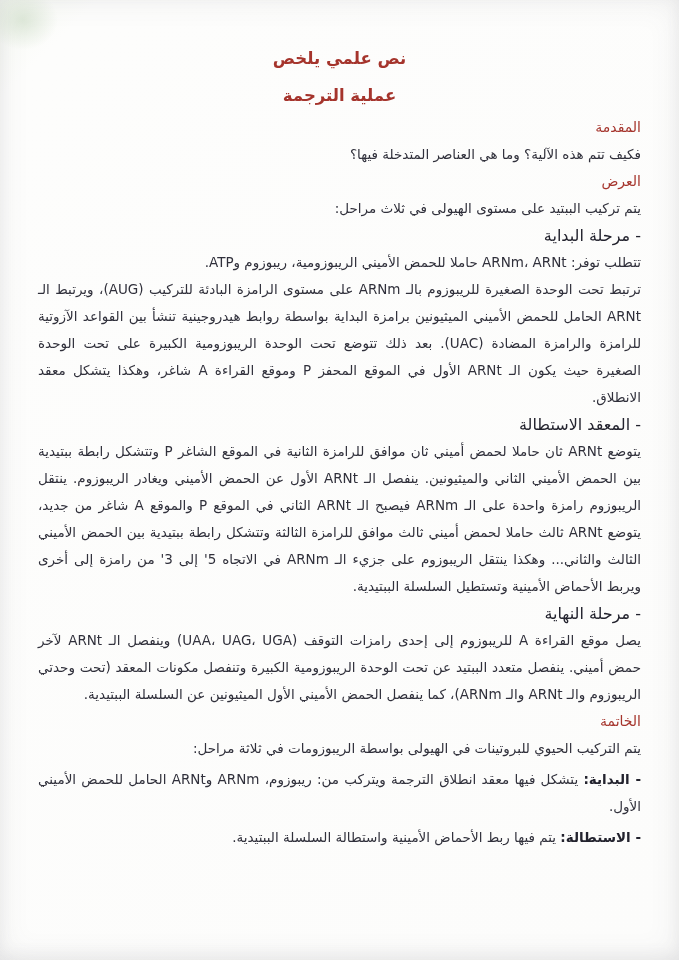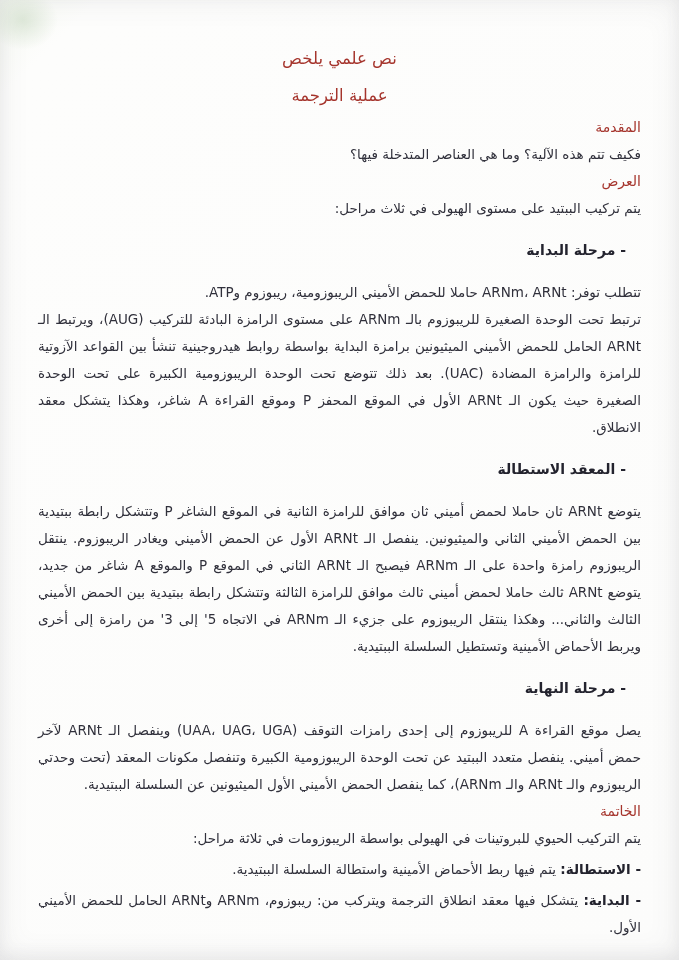--- a/index.html
+++ b/index.html
@@ -20,38 +20,38 @@
     background:linear-gradient(135deg,#f7faf4 0%,#fdfdfc 6%,#fcfcfb 100%);
     box-shadow:inset 0 0 30px rgba(90,90,95,0.10), inset 0 -6px 14px rgba(120,120,125,0.08);
     padding:40px 38px 0 38px;
     direction:rtl;
     color:var(--ink);
     overflow:hidden;
   }
   .doc-title{
     text-align:center;
     color:var(--red);
-    font-weight:normal;
+    font-weight:bold;
     font-size:16.5px;
     line-height:37px;
     margin:0;
   }
   .sec-heading{
     color:var(--red);
     font-weight:normal;
     font-size:14px;
     line-height:27px;
     margin:0;
   }
   .stage-heading{
     color:var(--ink-bold);
-    font-weight:bold;
-    font-size:14px;
+    font-weight:normal;
+    font-size:16px;
     line-height:27px;
-    margin:15px;
+    margin:0;
   }
   p.body-text{
     margin:0;
     font-size:13.5px;
     line-height:27px;
     text-align:justify;
     color:var(--ink);
   }
   p.bullet{margin:4px 0 0 0;}
   p.bullet b{color:var(--ink-bold);}
@@ -90,18 +90,18 @@
     <p class="body-text">يتوضع ARNt ثان حاملا لحمض أميني ثان موافق للرامزة الثانية في الموقع الشاغر P وتتشكل رابطة ببتيدية بين الحمض الأميني الثاني والميثيونين. ينفصل الـ ARNt الأول عن الحمض الأميني ويغادر الريبوزوم. ينتقل الريبوزوم رامزة واحدة على الـ ARNm فيصبح الـ ARNt الثاني في الموقع P والموقع A شاغر من جديد، يتوضع ARNt ثالث حاملا لحمض أميني ثالث موافق للرامزة الثالثة وتتشكل رابطة ببتيدية بين الحمض الأميني الثالث والثاني... وهكذا ينتقل الريبوزوم على جزيء الـ ARNm في الاتجاه 5' إلى 3' من رامزة إلى أخرى ويربط الأحماض الأمينية وتستطيل السلسلة الببتيدية.</p>
 
     <h3 class="stage-heading">- مرحلة النهاية</h3>
     <p class="body-text">يصل موقع القراءة A للريبوزوم إلى إحدى رامزات التوقف (UAA، UAG، UGA) وينفصل الـ ARNt لآخر حمض أميني. ينفصل متعدد الببتيد عن تحت الوحدة الريبوزومية الكبيرة وتنفصل مكونات المعقد (تحت وحدتي الريبوزوم والـ ARNt والـ ARNm)، كما ينفصل الحمض الأميني الأول الميثيونين عن السلسلة الببتيدية.</p>
   </section>
 
   <section>
     <h2 class="sec-heading">الخاتمة</h2>
     <p class="body-text">يتم التركيب الحيوي للبروتينات في الهيولى بواسطة الريبوزومات في ثلاثة مراحل:</p>
 
+    <p class="body-text bullet"><b>- البداية:</b><span> يتشكل فيها معقد انطلاق الترجمة ويتركب من: ريبوزوم، ARNm وARNt الحامل للحمض الأميني الأول.</span></p>
+
     <p class="body-text bullet"><b>- الاستطالة:</b><span> يتم فيها ربط الأحماض الأمينية واستطالة السلسلة الببتيدية.</span></p>
-
-    <p class="body-text bullet"><b>- البداية:</b><span> يتشكل فيها معقد انطلاق الترجمة ويتركب من: ريبوزوم، ARNm وARNt الحامل للحمض الأميني الأول.</span></p>
 
   </section>
 </main>
 
 </body></html>

